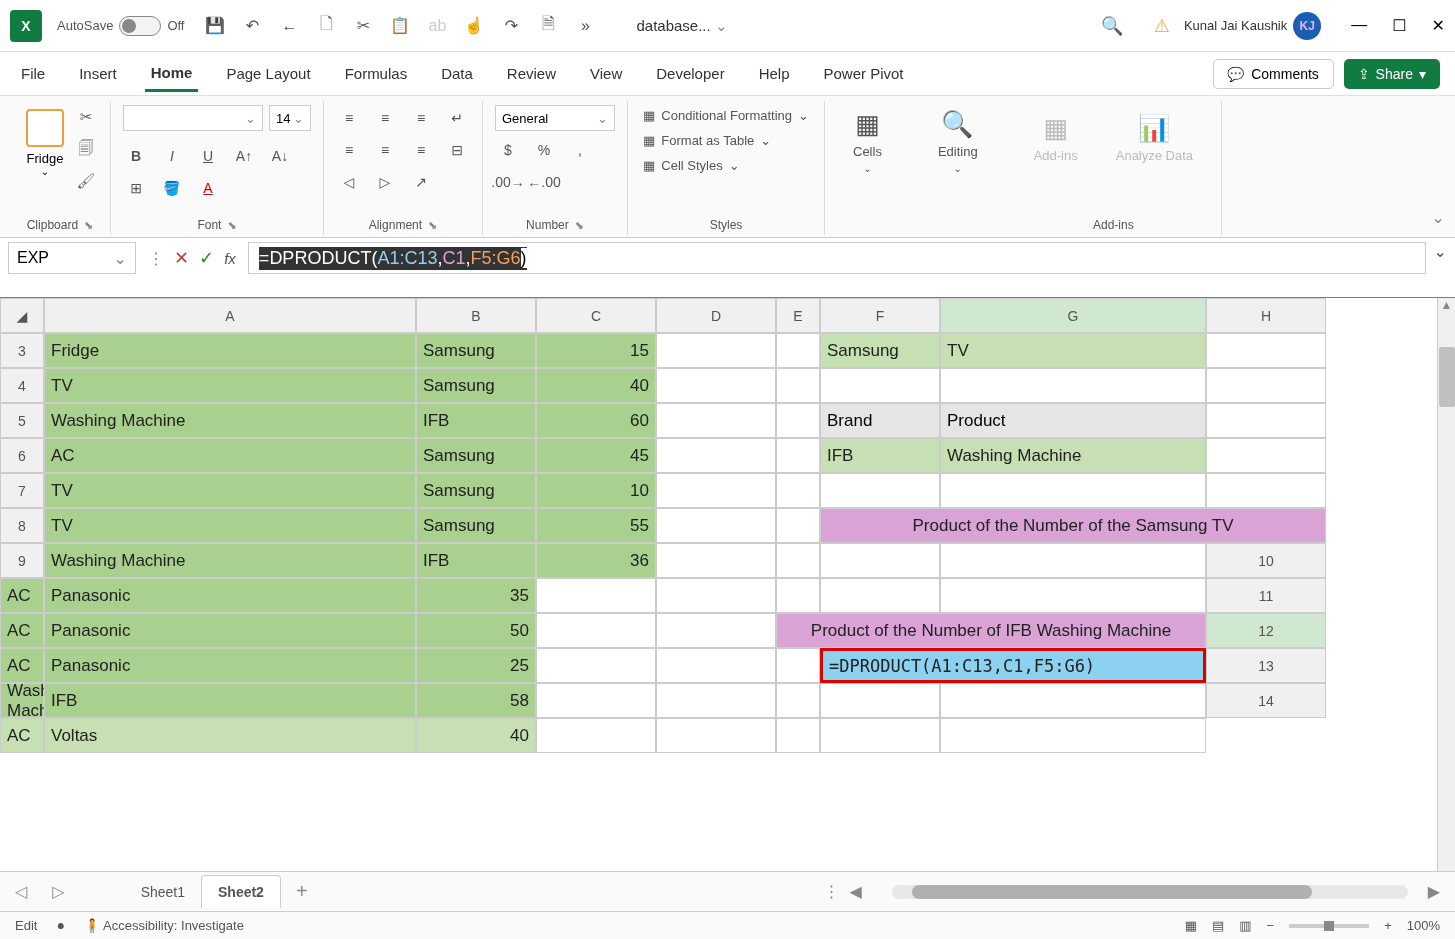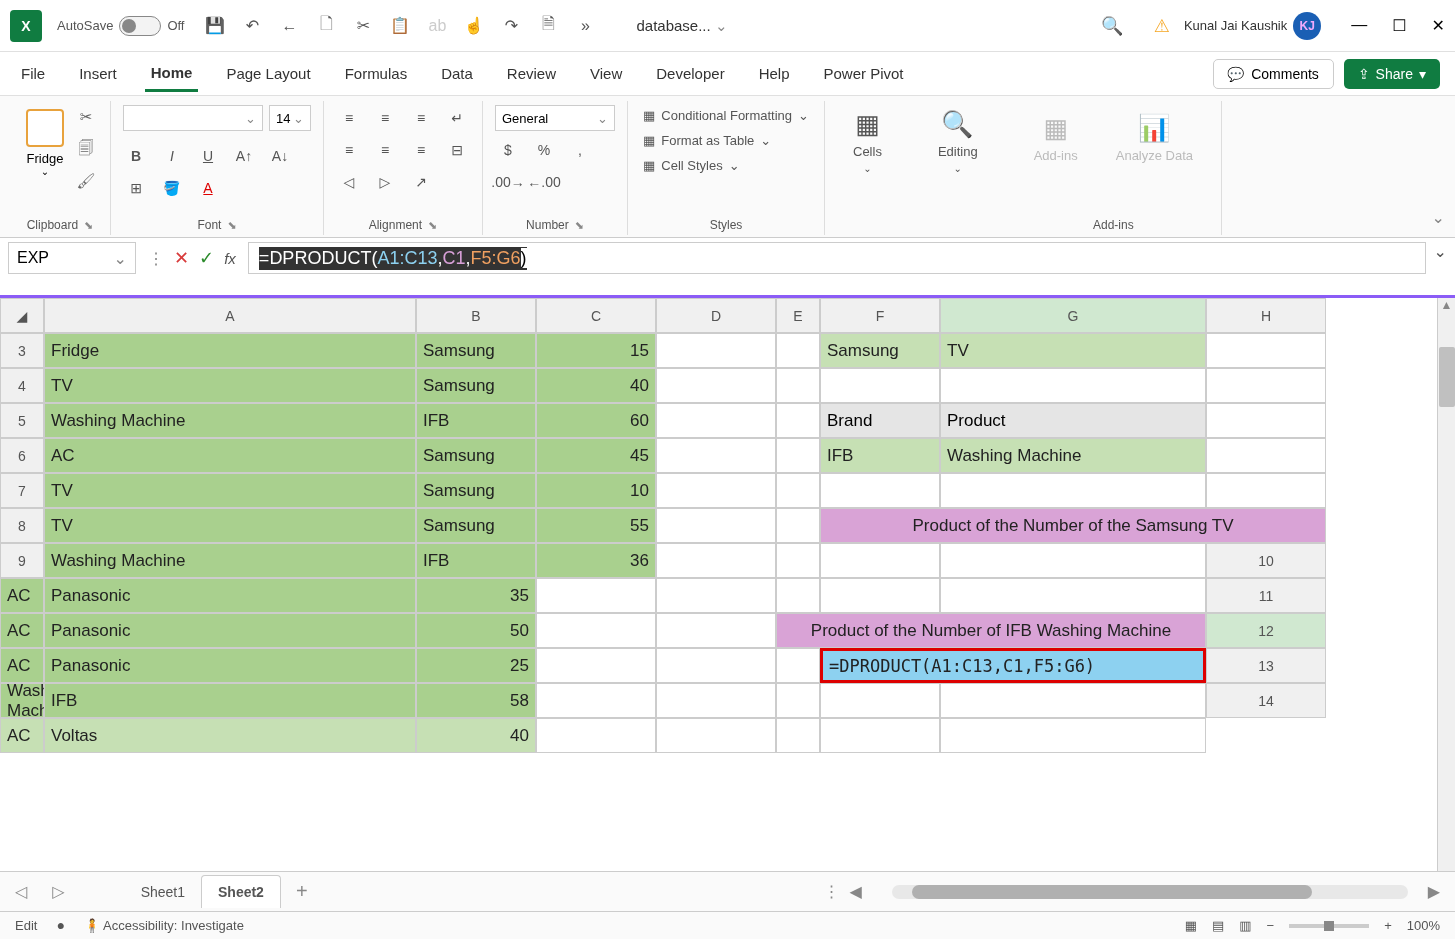--- a/index.html
+++ b/index.html
@@ -46,21 +46,21 @@
 .btn-group { display: flex; gap: 10px; }
 .ribbon-btn { width: 26px; height: 26px; display: flex; align-items: center; justify-content: center; color: #555; font-size: 14px; }
 .styles-col { display: flex; flex-direction: column; gap: 4px; }
 .styles-col .item { display: flex; align-items: center; gap: 6px; font-size: 13px; color: #555; padding: 3px; }
 .big-btn { display: flex; flex-direction: column; align-items: center; gap: 4px; padding: 8px 16px; font-size: 13px; color: #555; }
 .big-btn.disabled { color: #bbb; }
 .launcher { font-size: 11px; color: #888; }
 .chevron-collapse { position: absolute; right: 10px; bottom: 10px; color: #888; }
 
 
-.formula-bar { height: 60px; display: flex; align-items: flex-start; border-bottom: 3px solid #8b5cf6; padding: 4px 8px; }
+.formula-bar { height: 60px; display: flex; align-items: flex-start; border-bottom: 1px solid #8b5cf6; padding: 4px 8px; }
 .name-box { width: 128px; height: 32px; border: 1px solid #ccc; display: flex; align-items: center; padding: 0 8px; font-size: 16px; background: #fff; }
 .name-box .dd { margin-left: auto; color: #888; }
 .fx-btns { display: flex; gap: 10px; align-items: center; margin: 0 12px; height: 32px; }
 .fx-cancel { color: #d83b3b; font-size: 18px; }
 .fx-ok { color: #2a8a2a; font-size: 18px; }
 .fx-label { font-style: italic; font-size: 15px; color: #555; }
 .formula-input { flex: 1; height: 32px; border: 1px solid #ccc; background: #fff; padding: 0 10px; display: flex; align-items: center; font-size: 18px; }
 .formula-text { background: #333; color: #fff; padding: 1px 0; }
 .tok-fn { color: #c586c0; }
 .formula-expand { margin-left: 8px; color: #555; }

